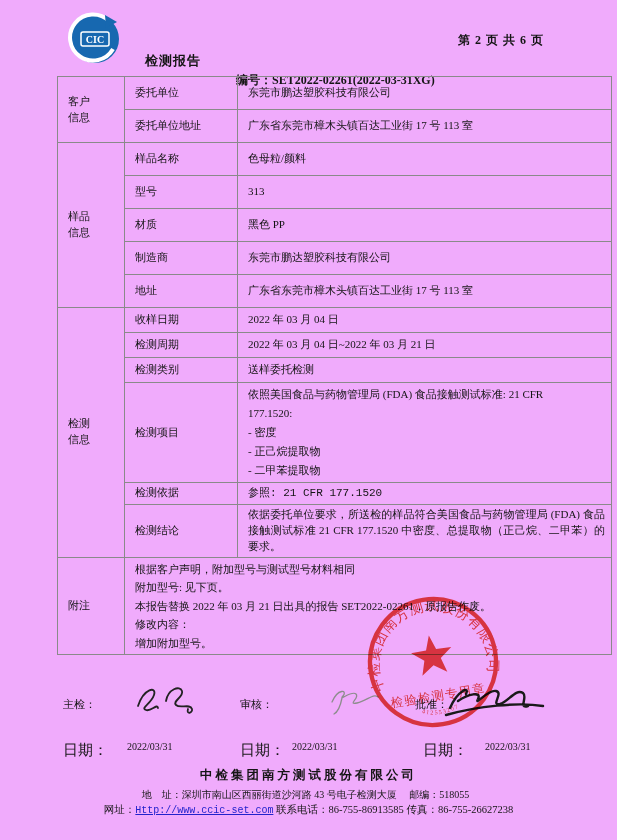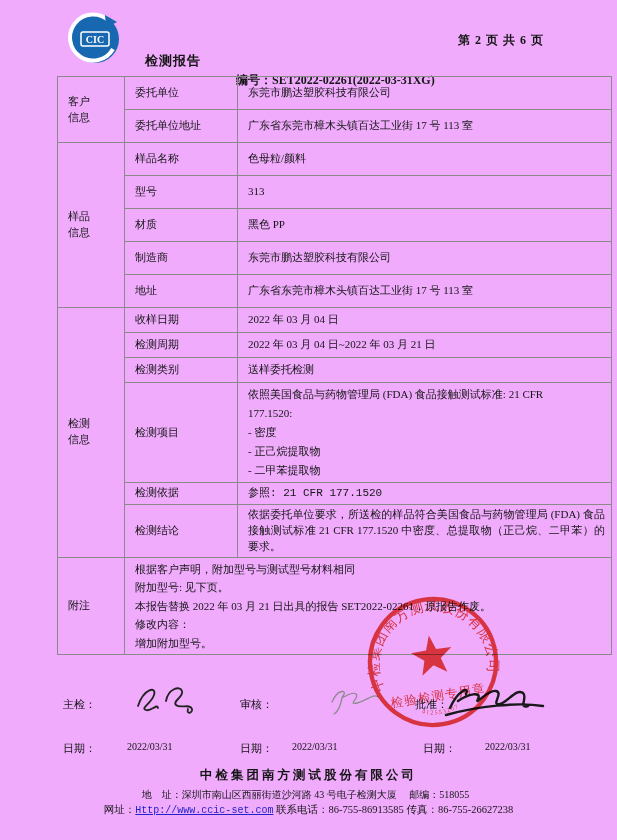--- a/index.html
+++ b/index.html
@@ -37,21 +37,21 @@
   tr.h95{height:95px;}
   tr.h22{height:22px;font-family:Liberation Mono, monospace;}
   tr.h52{height:52px;}
   tr.h92{height:92px;}
   .mline div{line-height:19px;}
   .just{text-align:justify;line-height:17px;}
   .remark-cell div{line-height:18.5px;}
   
   .sig-label{position:absolute;font-size:11px;}
   .sig-svg{position:absolute;}
-  .date-label{position:absolute;font-size:11px;}
+  .date-label{position:absolute;font-size:15px;}
   .date-val{position:absolute;font-size:10px;}
   
   .stamp{position:absolute;left:366px;top:595px;width:134px;height:134px;
          mix-blend-mode:multiply;opacity:.9;}
   
   .ft-company{position:absolute;left:0;top:767px;width:617px;text-align:center;
               font-size:12.5px;font-weight:bold;letter-spacing:3px;}
   .ft-line1{position:absolute;left:0;top:788px;width:611px;text-align:center;font-size:10px;white-space:pre;}
   .ft-line2{position:absolute;left:0;top:803px;width:617px;text-align:center;font-size:10.5px;white-space:pre;}
   .ft-link{color:#2222cc;text-decoration:underline;

